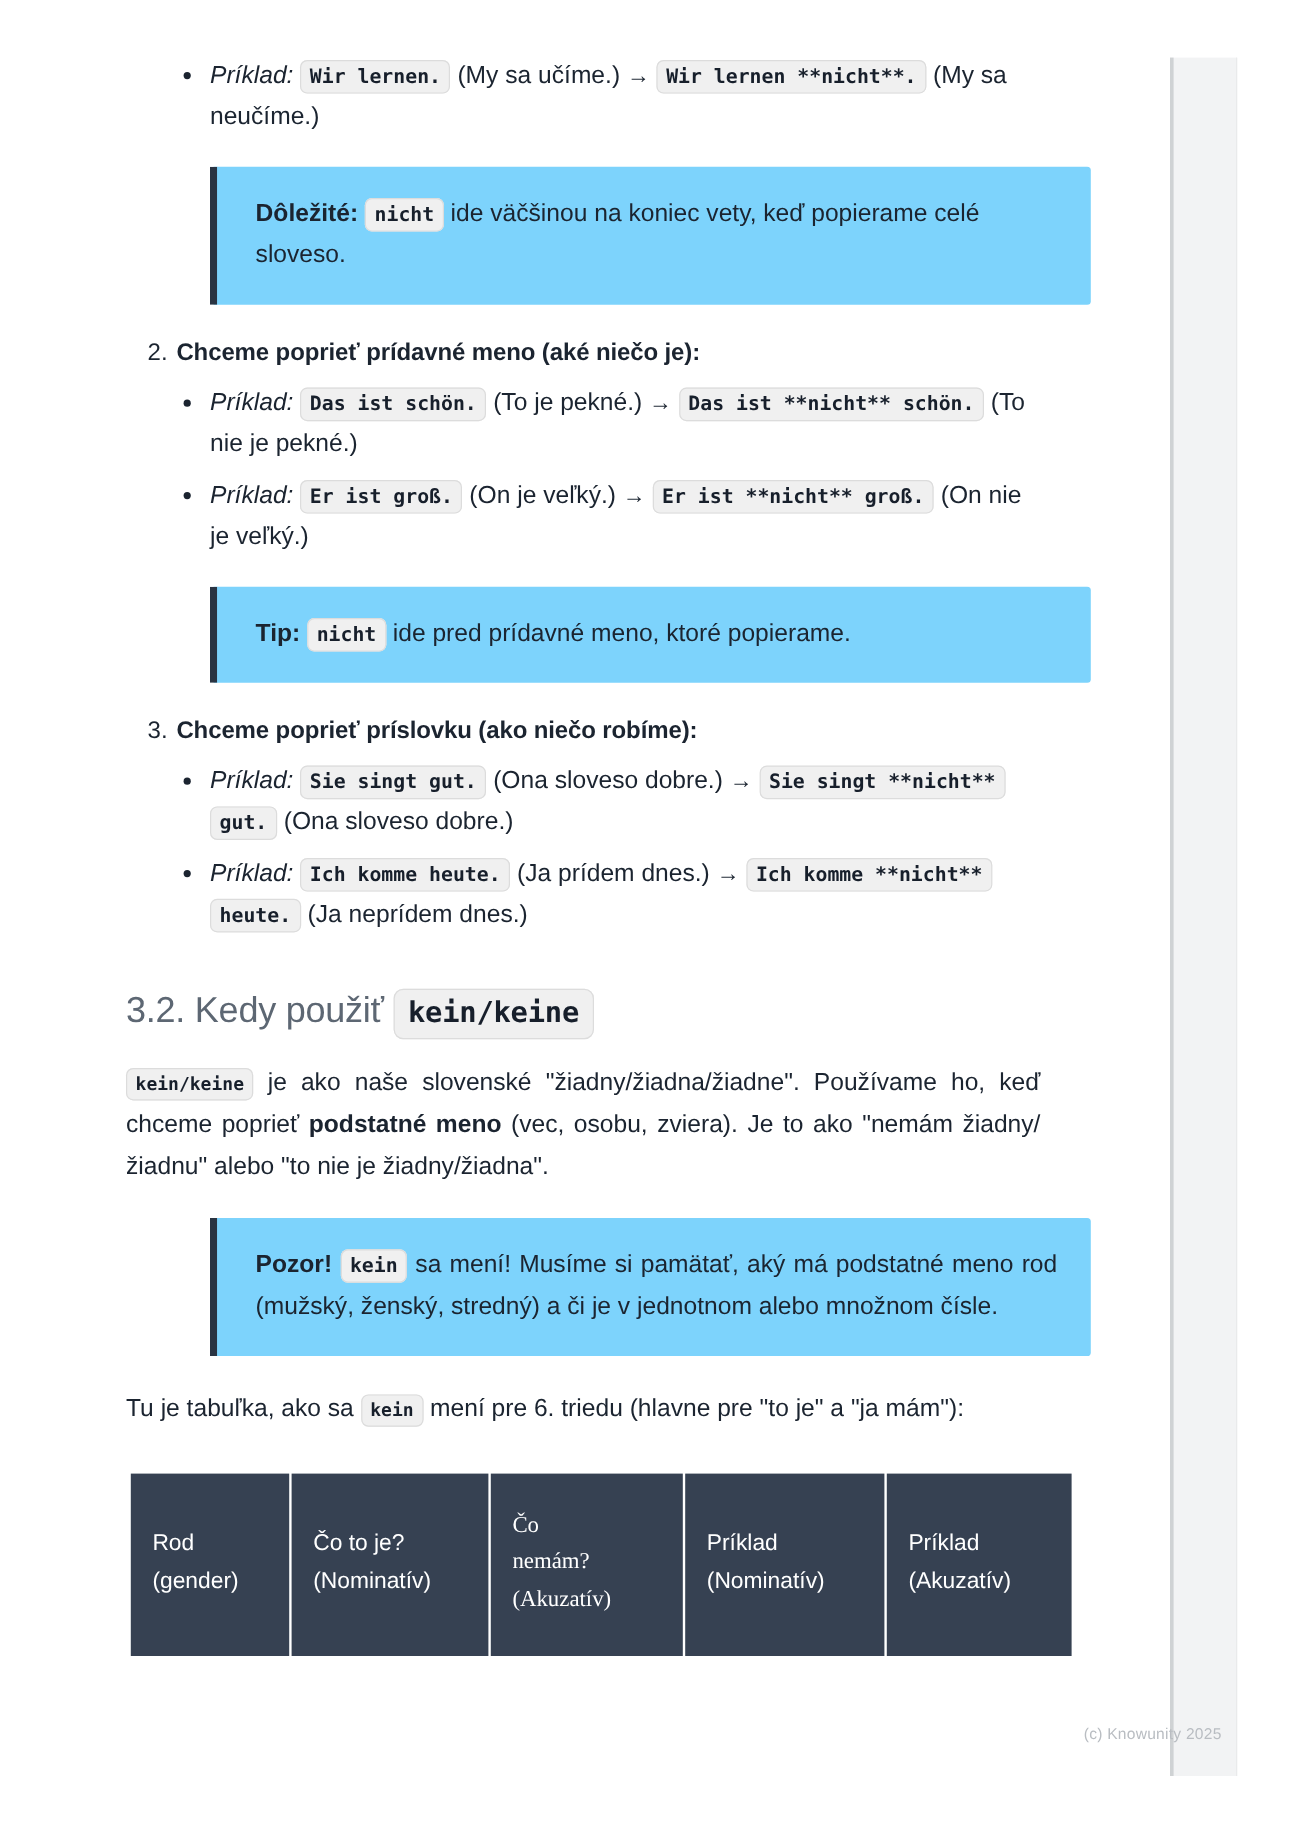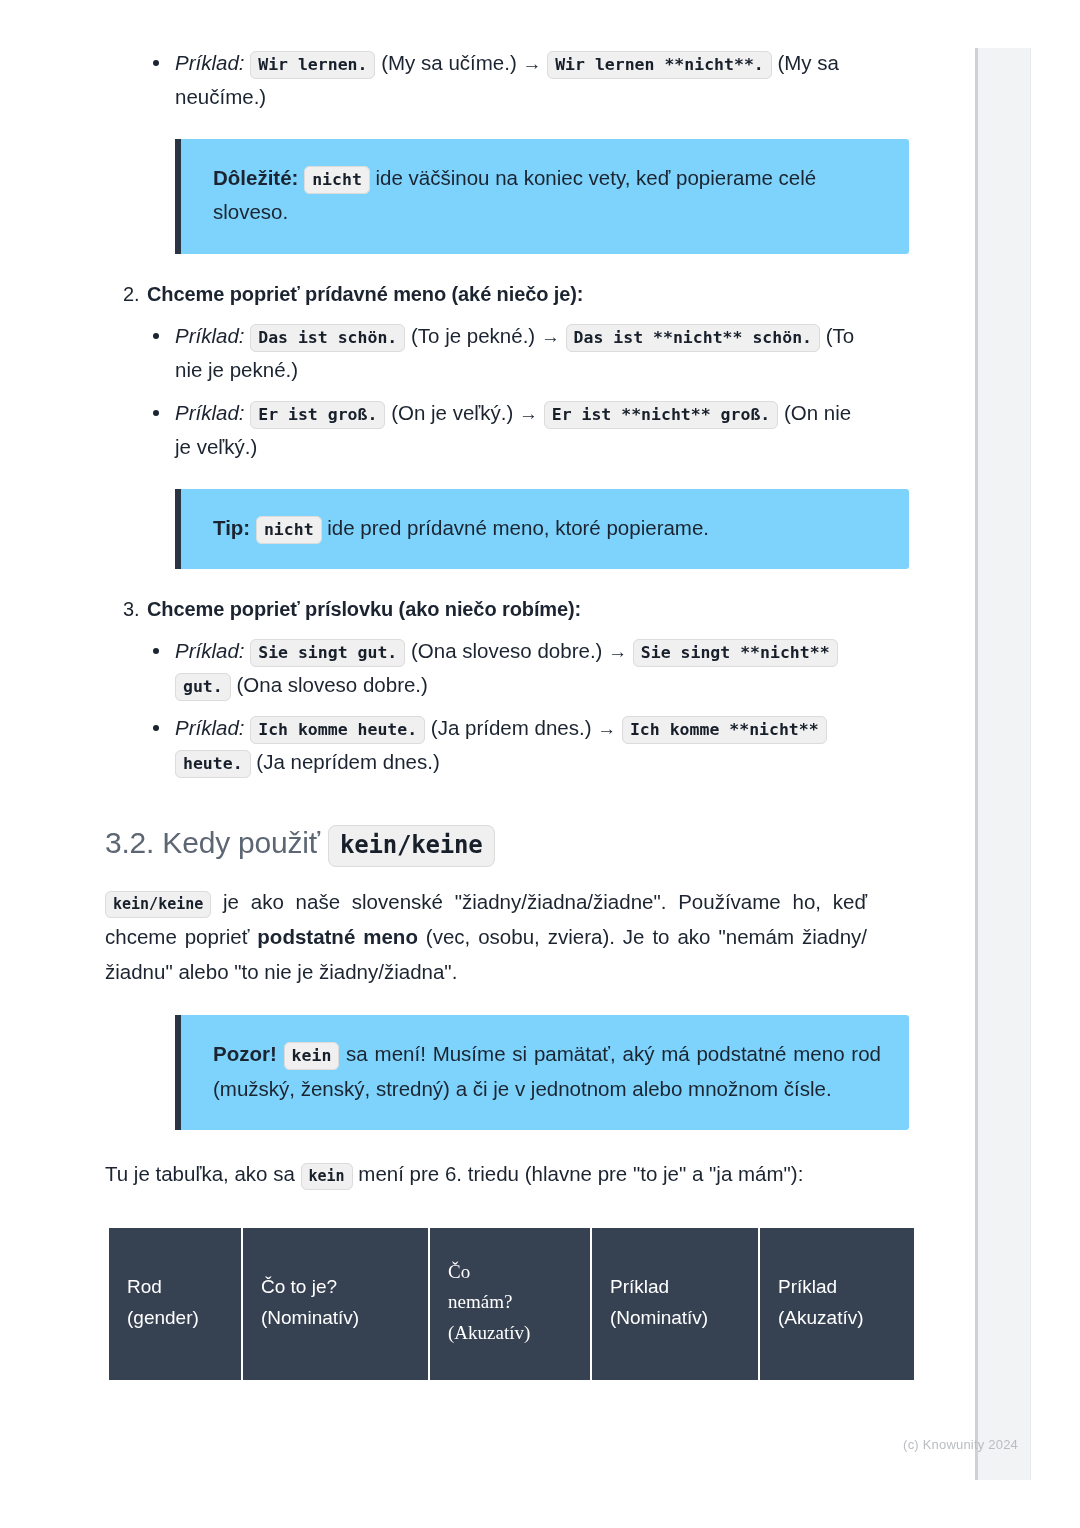--- a/index.html
+++ b/index.html
@@ -141,30 +141,30 @@
     color:#ffffff;
     font-size:19px;
     font-weight:400;
     text-align:left;
     vertical-align:middle;
     padding:16px 18px 18px;
     line-height:1.6;
     height:152px;
   }
   th.c0{ width:132px; }
-  th.c1{ width:185px; }
+  th.c1{ width:164px; }
   th.c2{ width:160px;font-family:Liberation Serif, serif; }
   th.c3{ width:166px; }
   th.c4{ width:154px; }
 </style>
 </head>
 <body>
 
 <div id="page-edge"></div>
-<div id="watermark">(c) Knowunity 2024</div>
+<div id="watermark">(c) Knowunity 2025</div>
 
 <div id="doc">
 
   <ul class="ex">
     <li>
       <span class="lbl">Príklad:</span>
       <code class="chip">Wir lernen.</code>
       <span>(My sa učíme.)</span>
       <span class="arrow">→</span>
       <code class="chip">Wir lernen **nicht**.</code>

